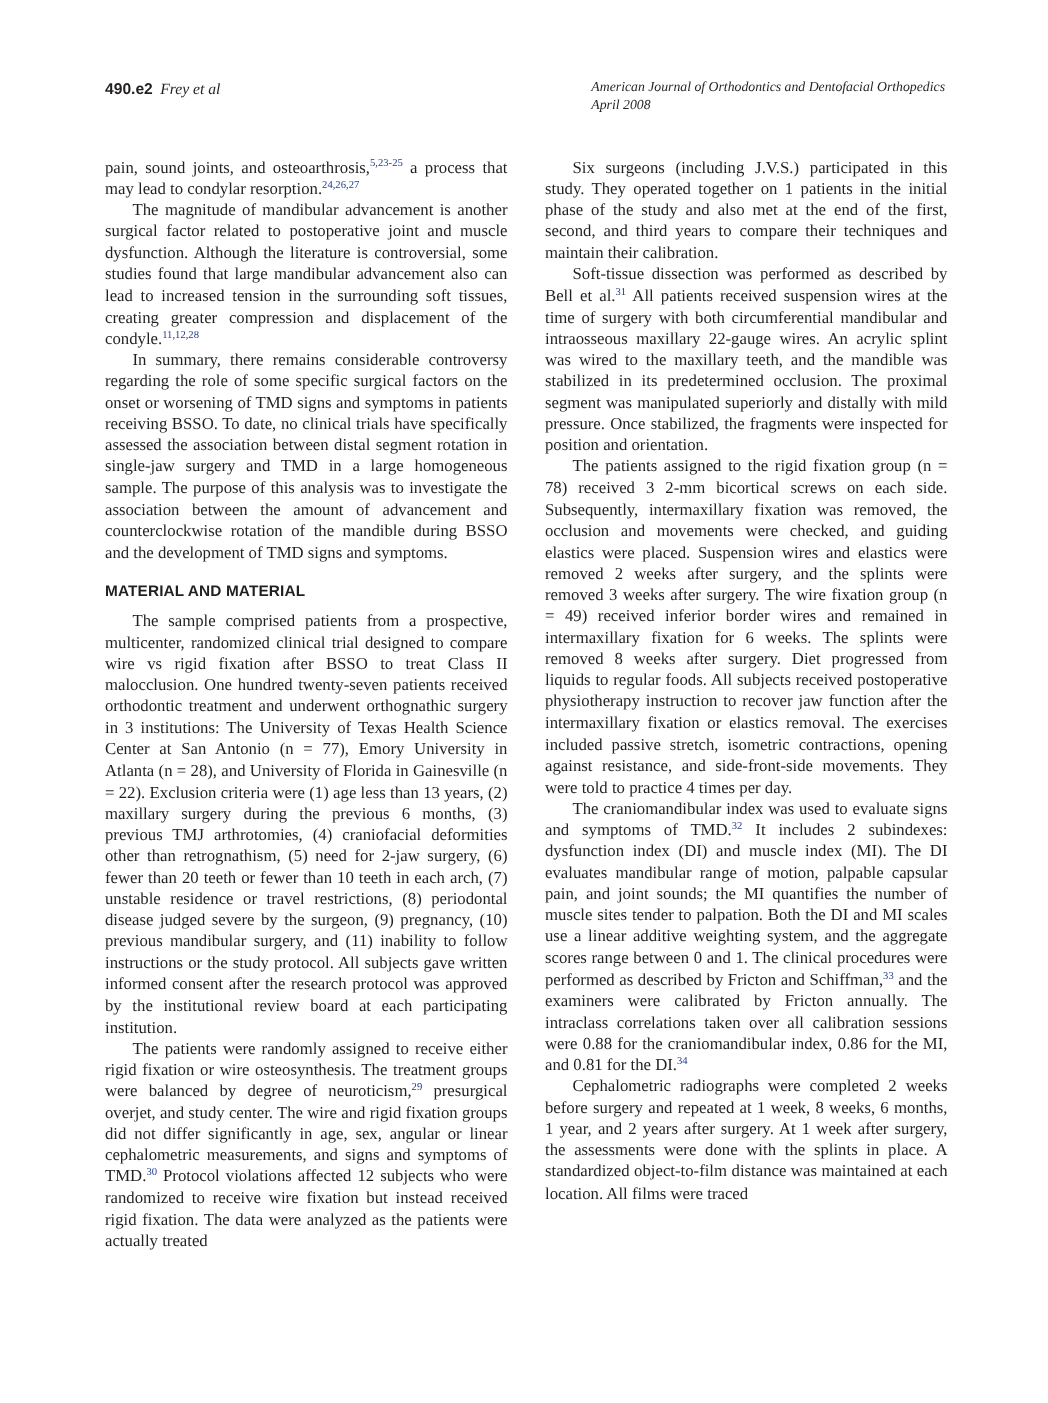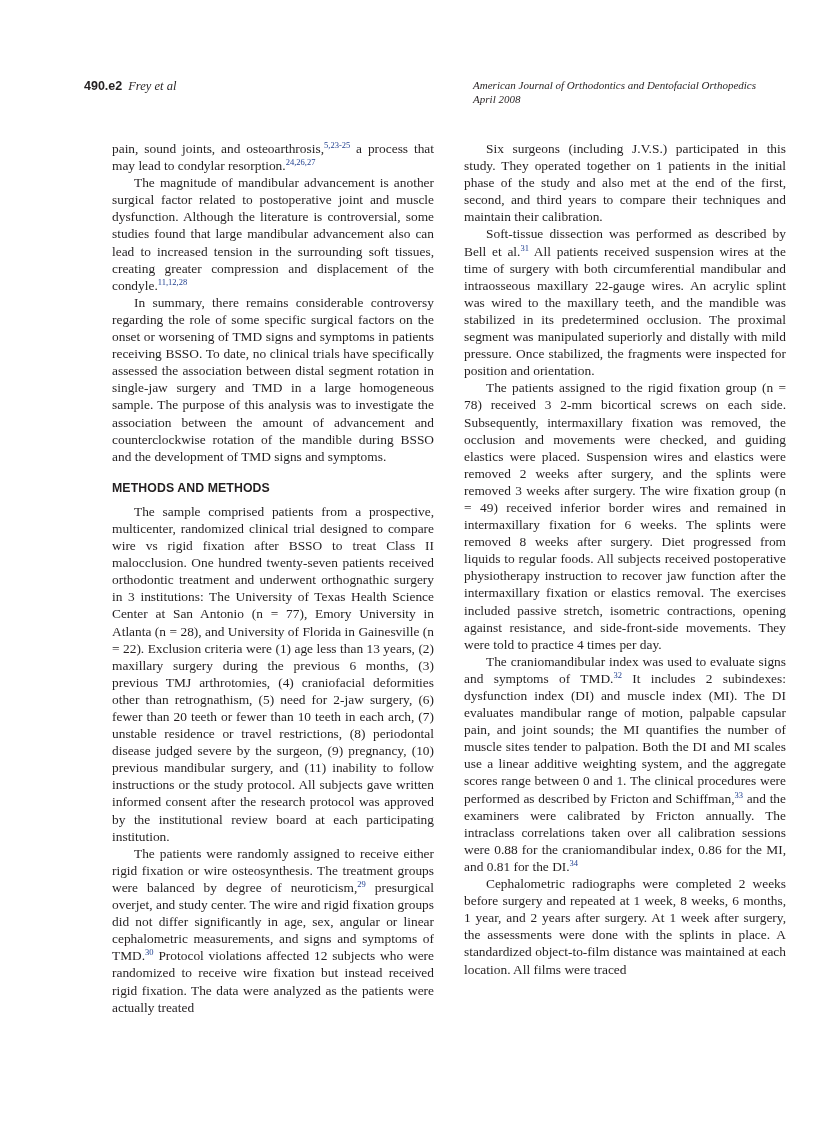--- a/index.html
+++ b/index.html
@@ -1,23 +1,23 @@
 <!DOCTYPE html>
 <html><head>
 <meta charset="utf-8">
 <style>
   html, body { margin: 0; padding: 0; background: #ffffff; }
   body { width: 838px; height: 1122px; position: relative; overflow: hidden; color: #231f20; }
-  .page { position: absolute; left: 0; top: 16px; width: 838px; height: 856px; }
+  .page { position: absolute; left: 0; top: 1px; width: 838px; height: 856px; }
   .running-head { position: absolute; top: 62px; left: 84px; width: 672px; height: 34px; }
   .rh-left { position: absolute; left: 0; top: 0; font-size: 13px; }
   .rh-pagenum { font-family: "Liberation Sans", sans-serif; font-weight: bold; font-size: 12.5px; }
   .rh-author { font-family: "Liberation Serif", serif; font-style: italic; font-size: 12.5px; margin-left: 6px; }
   .rh-right { position: absolute; right: 0; top: 0; text-align: left; font-family: "Liberation Serif", serif; font-style: italic; font-size: 11px; line-height: 14px; }
-  .col { position: absolute; top: 124px; width: 322px; font-family: "Liberation Serif", serif; font-size: 13.4px; line-height: 17.1px; text-align: justify; margin-left: 28px; }
+  .col { position: absolute; top: 124px; width: 322px; font-family: "Liberation Serif", serif; font-size: 13.4px; line-height: 17.1px; text-align: justify; }
   .col-left { left: 84px; }
   .col-right { left: 436px; }
   .col p { margin: 0; text-indent: 0; }
   .col p.indent { text-indent: 22px; }
   .col p.cont { text-indent: 0; }
   .section-heading { font-family: "Liberation Sans", sans-serif; font-weight: bold; font-size: 12.3px; margin: 15px 0 6px 0; letter-spacing: 0.1px; text-align: left; }
   sup.cite { font-size: 8.5px; line-height: 0; vertical-align: 5px; color: #1f3f8f; }
 </style>
 </head>
 <body>
@@ -34,21 +34,21 @@
     </div>
   </div>
 
   <div class="col col-left">
     <p class="cont"><span>pain, sound joints, and osteoarthrosis,</span><sup class="cite">5,23-25</sup><span> a process that may lead to condylar resorption.</span><sup class="cite">24,26,27</sup></p>
 
     <p class="indent"><span>The magnitude of mandibular advancement is another surgical factor related to postoperative joint and muscle dysfunction. Although the literature is controversial, some studies found that large mandibular advancement also can lead to increased tension in the surrounding soft tissues, creating greater compression and displacement of the condyle.</span><sup class="cite">11,12,28</sup></p>
 
     <p class="indent"><span>In summary, there remains considerable controversy regarding the role of some specific surgical factors on the onset or worsening of TMD signs and symptoms in patients receiving BSSO. To date, no clinical trials have specifically assessed the association between distal segment rotation in single-jaw surgery and TMD in a large homogeneous sample. The purpose of this analysis was to investigate the association between the amount of advancement and counterclockwise rotation of the mandible during BSSO and the development of TMD signs and symptoms.</span></p>
 
-    <div class="section-heading">METHODS AND METHODS</div>
+    <div class="section-heading">MATERIAL AND MATERIAL</div>
 
     <p class="indent"><span>The sample comprised patients from a prospective, multicenter, randomized clinical trial designed to compare wire vs rigid fixation after BSSO to treat Class II malocclusion. One hundred twenty-seven patients received orthodontic treatment and underwent orthognathic surgery in 3 institutions: The University of Texas Health Science Center at San Antonio (n = 77), Emory University in Atlanta (n = 28), and University of Florida in Gainesville (n = 22). Exclusion criteria were (1) age less than 13 years, (2) maxillary surgery during the previous 6 months, (3) previous TMJ arthrotomies, (4) craniofacial deformities other than retrognathism, (5) need for 2-jaw surgery, (6) fewer than 20 teeth or fewer than 10 teeth in each arch, (7) unstable residence or travel restrictions, (8) periodontal disease judged severe by the surgeon, (9) pregnancy, (10) previous mandibular surgery, and (11) inability to follow instructions or the study protocol. All subjects gave written informed consent after the research protocol was approved by the institutional review board at each participating institution.</span></p>
 
     <p class="indent"><span>The patients were randomly assigned to receive either rigid fixation or wire osteosynthesis. The treatment groups were balanced by degree of neuroticism,</span><sup class="cite">29</sup><span> presurgical overjet, and study center. The wire and rigid fixation groups did not differ significantly in age, sex, angular or linear cephalometric measurements, and signs and symptoms of TMD.</span><sup class="cite">30</sup><span> Protocol violations affected 12 subjects who were randomized to receive wire fixation but instead received rigid fixation. The data were analyzed as the patients were actually treated</span></p>
   </div>
 
   <div class="col col-right">
 
     <p class="indent"><span>Six surgeons (including J.V.S.) participated in this study. They operated together on 1 patients in the initial phase of the study and also met at the end of the first, second, and third years to compare their techniques and maintain their calibration.</span></p>
 

